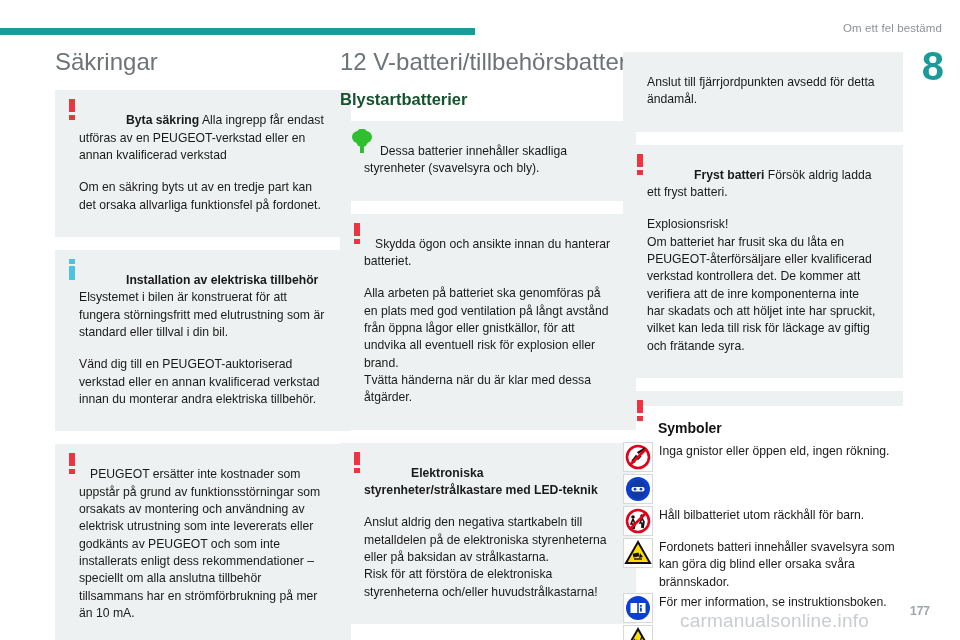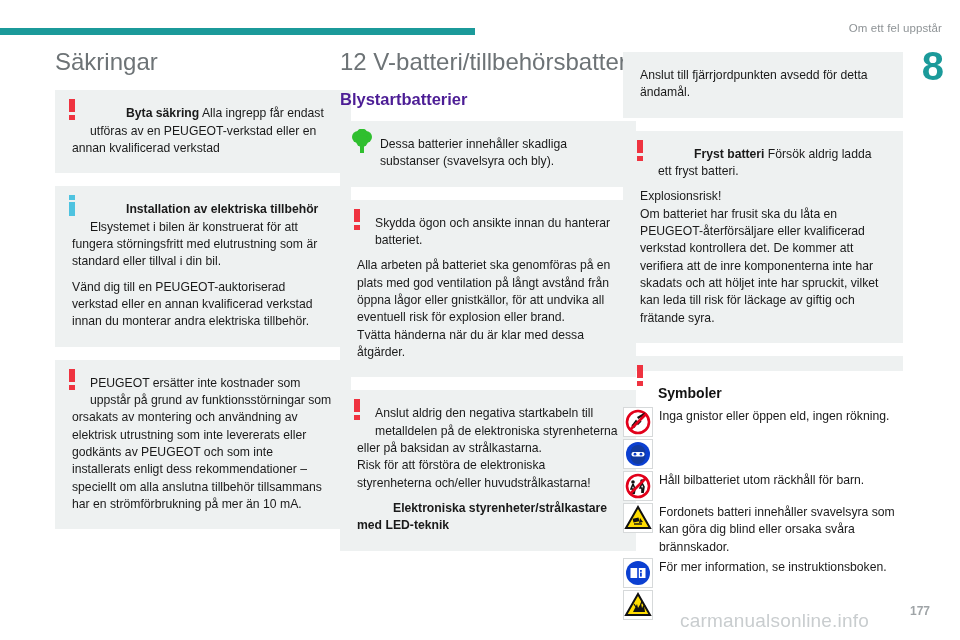--- a/index.html
+++ b/index.html
@@ -59,42 +59,42 @@
   h1.section-title {
     font-size: 24px;
     font-weight: normal;
     color: #6d7376;
     margin: 0 0 14px 0;
     line-height: 1.18;
   }
   h2.sub-title {
     font-size: 16.5px;
     font-weight: bold;
-    color: #4c1d95;
+    color: #14532d;
     margin: 4px 0 11px 0;
     line-height: 1.2;
   }
   h3.symbols-title {
     font-size: 14px;
     font-weight: bold;
     color: #111;
     margin: 14px 0 6px 0;
   }
 
   
   .note {
     background: #eef1f1;
     padding: 7px 9px 8px 9px;
     margin-bottom: 13px;
     font-size: 12.2px;
     line-height: 1.42;
     color: #1a1a1a;
     position: relative;
   }
-  .note p { margin: 8px; }
+  .note p { margin: 15px; }
   .note-icon {
     float: left;
     width: 17px;
     height: 27px;
     margin: 1px 7px 0 2px;
     position: relative;
   }
   .note-title {
     font-weight: bold;
     padding-left: 36px;
@@ -179,30 +179,31 @@
     font-weight: bold;
     color: #9fa4a7;
   }
 </style>
 </head>
 <body>
 
 <div class="page">
 
   <div class="header-rule"></div>
-  <div class="running-head">Om ett fel uppstår</div>
+  <div class="running-head">Om ett fel bestämd</div>
   <div class="chapter-number">8</div>
 
   <div class="col col-1">
     <h1 class="section-title">Säkringar</h1>
 
     <div class="note">
       <span class="note-icon ico-warn"></span>
       <p><span class="note-title">Byta säkring</span>
       <span>Alla ingrepp får endast utföras av en PEUGEOT-verkstad eller en annan kvalificerad verkstad</span></p>
+      <p>Om en säkring byts ut av en tredje part kan det orsaka allvarliga funktionsfel på fordonet.</p>
     </div>
 
     <div class="note">
       <span class="note-icon ico-info"></span>
       <p><span class="note-title">Installation av elektriska tillbehör</span>
       <span>Elsystemet i bilen är konstruerat för att fungera störningsfritt med elutrustning som är standard eller tillval i din bil.</span></p>
       <p>Vänd dig till en PEUGEOT-auktoriserad verkstad eller en annan kvalificerad verkstad innan du monterar andra elektriska tillbehör.</p>
     </div>
 
     <div class="note">
@@ -218,35 +219,35 @@
     <div class="note">
       <span class="note-icon ico-eco">
         <svg width="22" height="26" viewBox="0 0 22 26">
           <circle cx="7" cy="8" r="6" fill="#2fbf2f"></circle>
           <circle cx="15" cy="8" r="6" fill="#2fbf2f"></circle>
           <circle cx="11" cy="5" r="5.5" fill="#2fbf2f"></circle>
           <circle cx="11" cy="12" r="6" fill="#2fbf2f"></circle>
           <rect x="9" y="12" width="4" height="12" fill="#2fbf2f"></rect>
         </svg>
       </span>
-      <p><span>Dessa batterier innehåller skadliga substanser (svavelsyra och bly).</span></p>
+      <p><span>Dessa batterier innehåller skadliga styrenheter (svavelsyra och bly).</span></p>
     </div>
 
     <div class="note">
       <span class="note-icon ico-warn"></span>
       <p><span>Skydda ögon och ansikte innan du hanterar batteriet.</span></p>
       <p style="white-space:pre-line">Alla arbeten på batteriet ska genomföras på en plats med god ventilation på långt avstånd från öppna lågor eller gnistkällor, för att undvika all eventuell risk för explosion eller brand.
 Tvätta händerna när du är klar med dessa åtgärder.</p>
     </div>
 
     <div class="note">
       <span class="note-icon ico-warn"></span>
+      <p><span class="note-title">Elektroniska styrenheter/strålkastare med LED-teknik</span></p>
       <p style="white-space:pre-line">Anslut aldrig den negativa startkabeln till metalldelen på de elektroniska styrenheterna eller på baksidan av strålkastarna.
 Risk för att förstöra de elektroniska styrenheterna och/eller huvudstrålkastarna!</p>
-      <p><span class="note-title">Elektroniska styrenheter/strålkastare med LED-teknik</span></p>
     </div>
   </div>
 
   <div class="col col-3">
 
     <div class="note">
       <p>Anslut till fjärrjordpunkten avsedd för detta ändamål.</p>
     </div>
 
     <div class="note">

